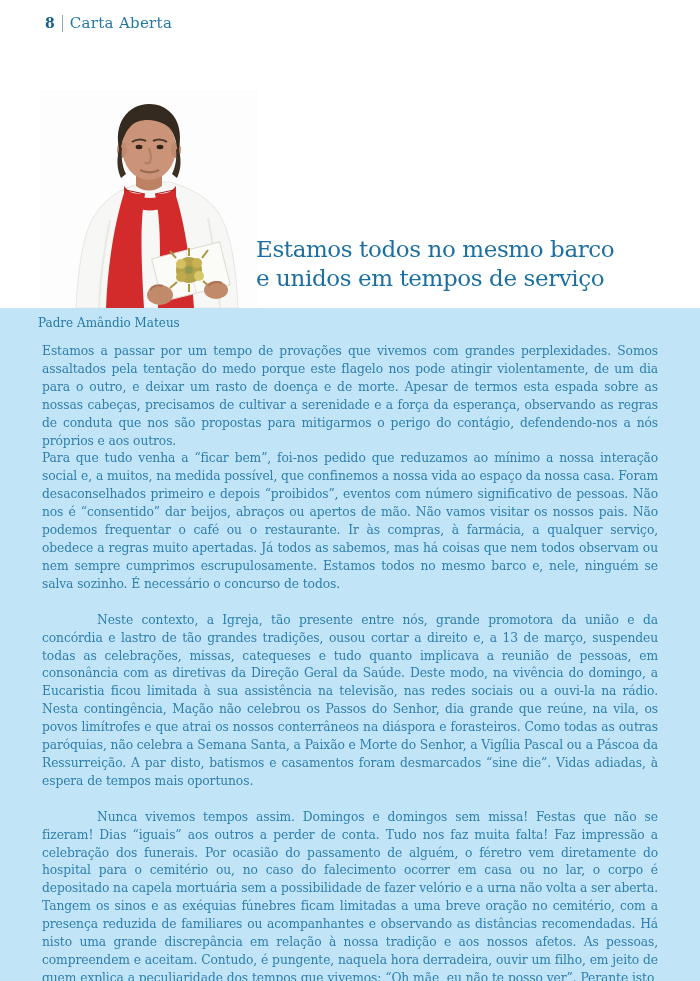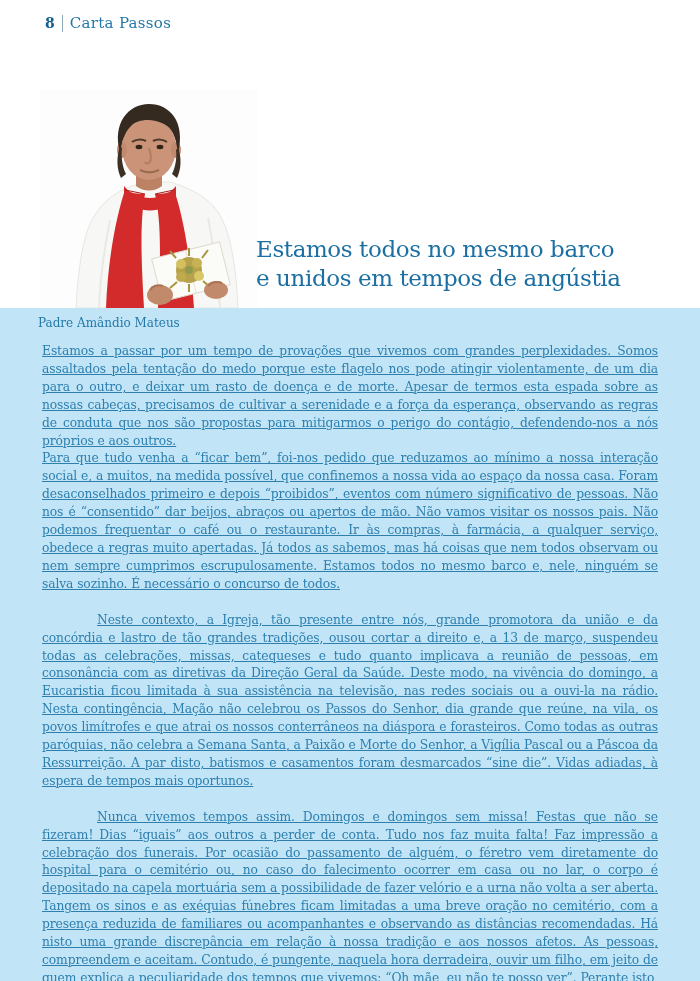--- a/index.html
+++ b/index.html
@@ -16,35 +16,35 @@
   .title { position: absolute; left: 256px; top: 235px; font-size: 23px; line-height: 29px;
            font-weight: normal; letter-spacing: -0.4px; color: var(--title-color, #1b6fa2); }
 
   .band { position: absolute; left: 0; top: 308px; width: 700px; height: 707px;
           background: var(--band-bg, #c1e5f7); }
   .author { position: absolute; left: 38px; top: 8px; font-size: 12px;
             color: var(--header-section-color, #2478a8); }
   .bodytext { position: absolute; left: 42px; top: 35px; width: 616px;
               color: var(--body-blue, #2e7fae); font-size: 12.3px; line-height: 17.9px;
               text-align: justify; letter-spacing: -0.1px; }
-  .bodytext p { margin: 0; text-decoration: underline; }
+  .bodytext p { margin: 0; }
   .bodytext p.gap { margin-top: 18px; }
   .bodytext p.indent { text-indent: 55px; }
 
   .stole { fill: var(--stole-red, #d32b2b); }
 </style>
 </head>
 <body>
 
 <div class="page">
 
   <div class="header">
     <span class="page-num">8</span>
     <span class="header-divider"></span>
-    <span class="section-title">Carta Passos</span>
+    <span class="section-title">Carta Aberta</span>
   </div>
 
   <div class="photo">
     <svg viewBox="0 0 218 218" width="218" height="218">
       <rect width="218" height="218" fill="#fdfdfe"></rect>
 
       <path d="M106,92 C78,98 60,112 50,134 C42,152 38,182 36,218 L198,218 C196,174 190,140 178,122 C165,103 140,95 130,92 Z" fill="#f7f7f5" stroke="#e6e6e1" stroke-width="1"></path>
       <path d="M70,130 C64,160 60,190 59,218" stroke="#e9e9e4" stroke-width="2" fill="none"></path>
       <path d="M168,128 C174,158 178,190 180,218" stroke="#e9e9e4" stroke-width="2" fill="none"></path>
 
@@ -86,21 +86,21 @@
 
       <ellipse cx="120" cy="205" rx="13" ry="10" fill="#c18a6b"></ellipse>
       <path d="M110,200 C112,196 118,194 123,196" stroke="#aa7355" stroke-width="2" fill="none"></path>
       <ellipse cx="176" cy="200" rx="12" ry="9" fill="#c18a6b"></ellipse>
       <path d="M168,196 C171,192 177,191 182,193" stroke="#aa7355" stroke-width="2" fill="none"></path>
     </svg>
   </div>
 
   <div class="title">
     <div>Estamos todos no mesmo barco</div>
-    <div>e unidos em tempos de angústia</div>
+    <div>e unidos em tempos de serviço</div>
   </div>
 
   <div class="band">
     <div class="author">Padre Amândio Mateus</div>
     <div class="bodytext">
       <p>Estamos a passar por um tempo de provações que vivemos com grandes perplexidades. Somos assaltados pela tentação do medo porque este flagelo nos pode atingir violentamente, de um dia para o outro, e deixar um rasto de doença e de morte. Apesar de termos esta espada sobre as nossas cabeças, precisamos de cultivar a serenidade e a força da esperança, observando as regras de conduta que nos são propostas para mitigarmos o perigo do contágio, defendendo-nos a nós próprios e aos outros.</p>
       <p>Para que tudo venha a “ficar bem”, foi-nos pedido que reduzamos ao mínimo a nossa interação social e, a muitos, na medida possível, que confinemos a nossa vida ao espaço da nossa casa. Foram desaconselhados primeiro e depois “proibidos”, eventos com número significativo de pessoas. Não nos é “consentido” dar beijos, abraços ou apertos de mão. Não vamos visitar os nossos pais. Não podemos frequentar o café ou o restaurante. Ir às compras, à farmácia, a qualquer serviço, obedece a regras muito apertadas. Já todos as sabemos, mas há coisas que nem todos observam ou nem sempre cumprimos escrupulosamente. Estamos todos no mesmo barco e, nele, ninguém se salva sozinho. É necessário o concurso de todos.</p>
       <p class="gap indent">Neste contexto, a Igreja, tão presente entre nós, grande promotora da união e da concórdia e lastro de tão grandes tradições, ousou cortar a direito e, a 13 de março, suspendeu todas as celebrações, missas, catequeses e tudo quanto implicava a reunião de pessoas, em consonância com as diretivas da Direção Geral da Saúde. Deste modo, na vivência do domingo, a Eucaristia ficou limitada à sua assistência na televisão, nas redes sociais ou a ouvi-la na rádio. Nesta contingência, Mação não celebrou os Passos do Senhor, dia grande que reúne, na vila, os povos limítrofes e que atrai os nossos conterrâneos na diáspora e forasteiros. Como todas as outras paróquias, não celebra a Semana Santa, a Paixão e Morte do Senhor, a Vigília Pascal ou a Páscoa da Ressurreição. A par disto, batismos e casamentos foram desmarcados “sine die”. Vidas adiadas, à espera de tempos mais oportunos.</p>
       <p class="gap indent">Nunca vivemos tempos assim. Domingos e domingos sem missa! Festas que não se fizeram! Dias “iguais” aos outros a perder de conta. Tudo nos faz muita falta! Faz impressão a celebração dos funerais. Por ocasião do passamento de alguém, o féretro vem diretamente do hospital para o cemitério ou, no caso do falecimento ocorrer em casa ou no lar, o corpo é depositado na capela mortuária sem a possibilidade de fazer velório e a urna não volta a ser aberta. Tangem os sinos e as exéquias fúnebres ficam limitadas a uma breve oração no cemitério, com a presença reduzida de familiares ou acompanhantes e observando as distâncias recomendadas. Há nisto uma grande discrepância em relação à nossa tradição e aos nossos afetos. As pessoas, compreendem e aceitam. Contudo, é pungente, naquela hora derradeira, ouvir um filho, em jeito de quem explica a peculiaridade dos tempos que vivemos: “Oh mãe, eu não te posso ver”. Perante isto, deixamos cair uma lágrima furtiva e, à distância de dois metros, vamos dizendo coisas triviais porque não podemos dar um abraço, um beijo ou um aperto de mão.</p>
 

